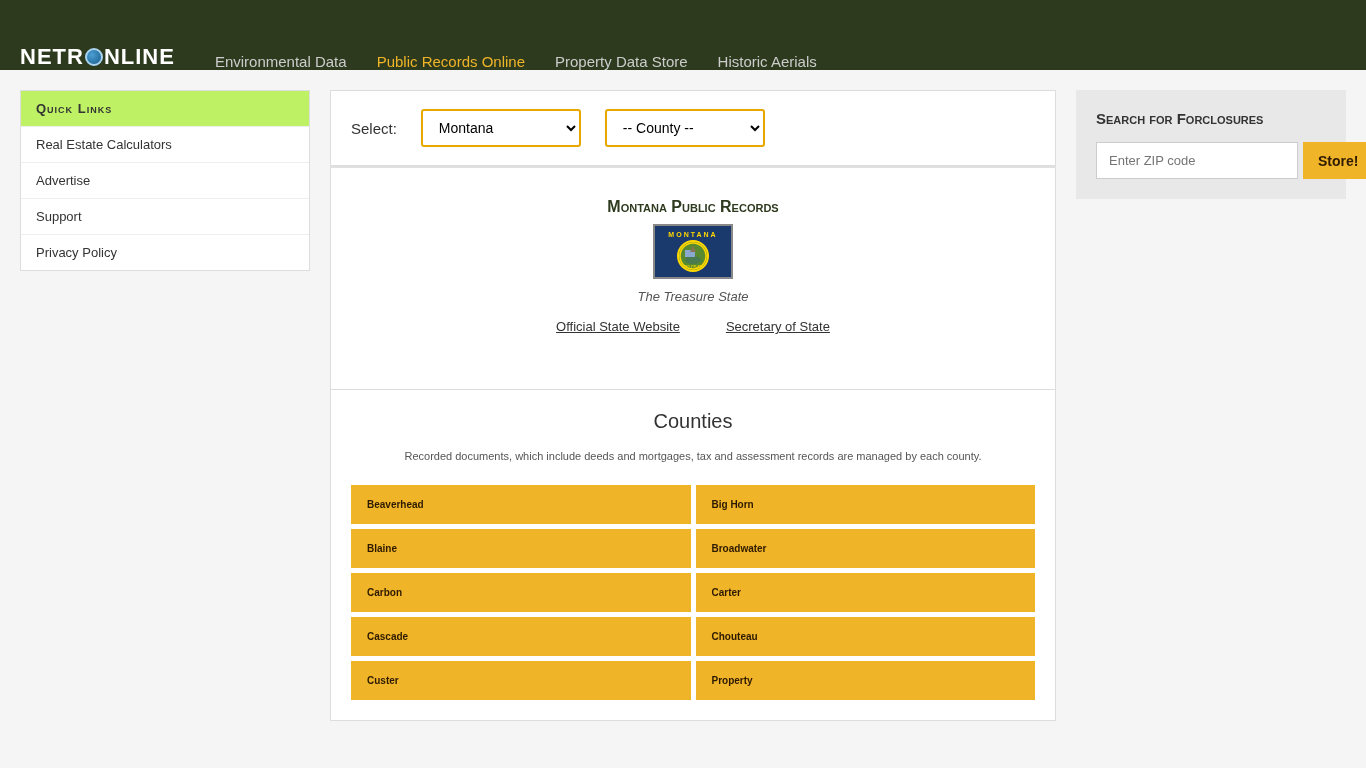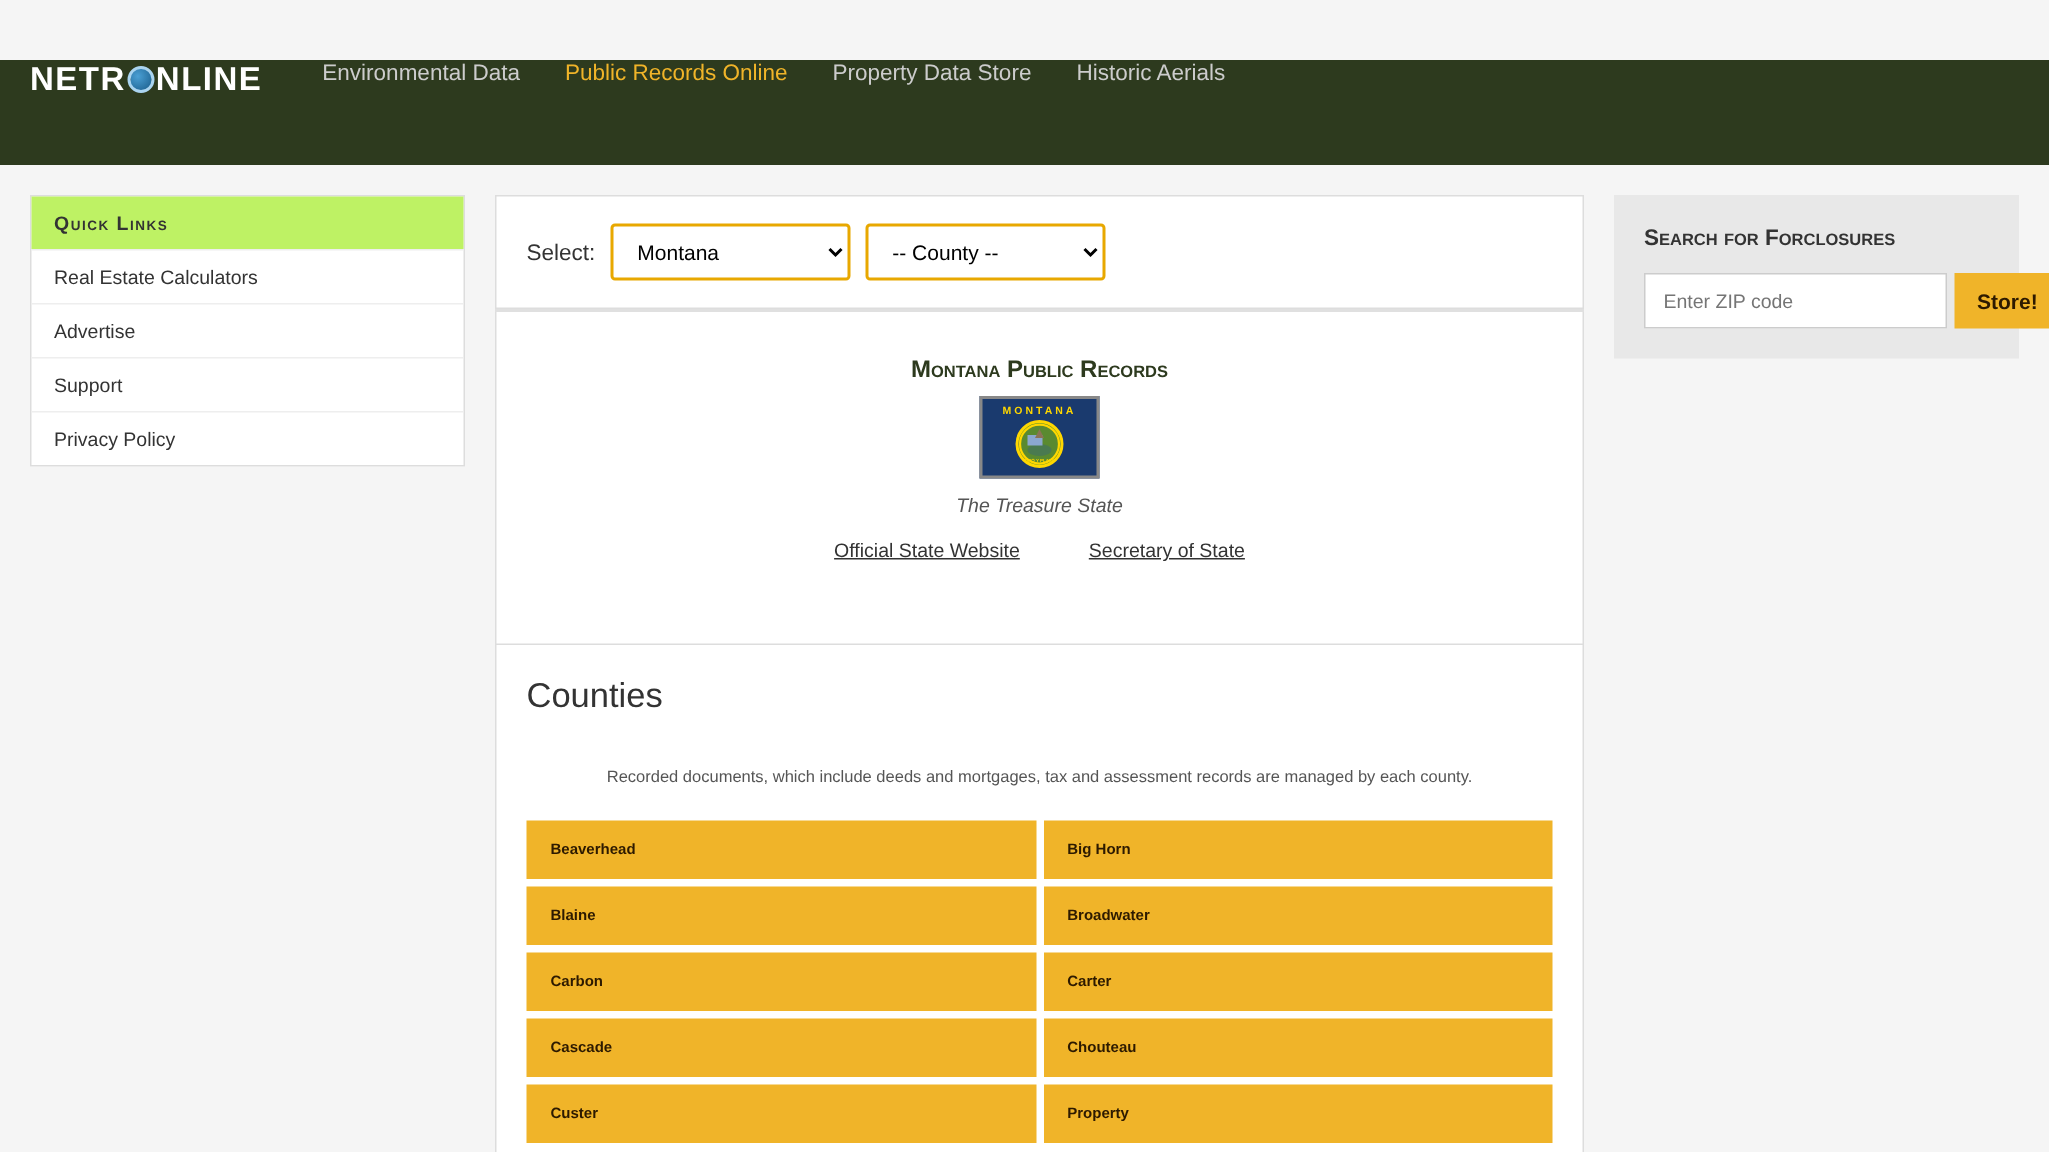--- a/index.html
+++ b/index.html
@@ -2,24 +2,23 @@
 <html><head>
   <meta charset="utf-8">
   <style>
     * { box-sizing: border-box; margin: 0; padding: 0; }
     body { font-family: Arial, sans-serif; background: #f5f5f5; font-size: 14px; }
 
     
     #header {
       background-color: #2d3a1e;
       display: flex;
-      align-items: flex-start;
+      align-items: flex-end;
       padding: 0 20px;
       height: 70px;
-      margin-top: 40px;
     }
     #logo {
       color: white;
       font-size: 22px;
       font-weight: bold;
       letter-spacing: 1px;
       margin-right: 40px;
       display: flex;
       align-items: center;
     }
@@ -88,21 +87,21 @@
       flex: 1;
     }
 
     
     #select-bar {
       background: white;
       border: 1px solid #ddd;
       padding: 18px 20px;
       display: flex;
       align-items: center;
-      gap: 10px;
+      gap: 24px;
       margin-bottom: 0;
     }
     #select-bar label {
       font-size: 15px;
       font-weight: normal;
       color: #333;
     }
     #select-bar select {
       padding: 8px 12px;
       border: 2px solid #e8a800;
@@ -176,24 +175,24 @@
     }
 
     
     #counties-section {
       background: white;
       border: 1px solid #ddd;
       border-top: none;
       padding: 20px;
     }
     #counties-title {
-      text-align: left;
-      font-size: 23px;
-      color: #333;
-      margin-bottom: 33px;
+      text-align: center;
+      font-size: 20px;
+      color: #333;
+      margin-bottom: 15px;
       font-weight: normal;
     }
     #counties-desc {
       text-align: center;
       color: #555;
       font-size: 11px;
       margin-bottom: 20px;
       line-height: 1.5;
     }
     #counties-grid {

